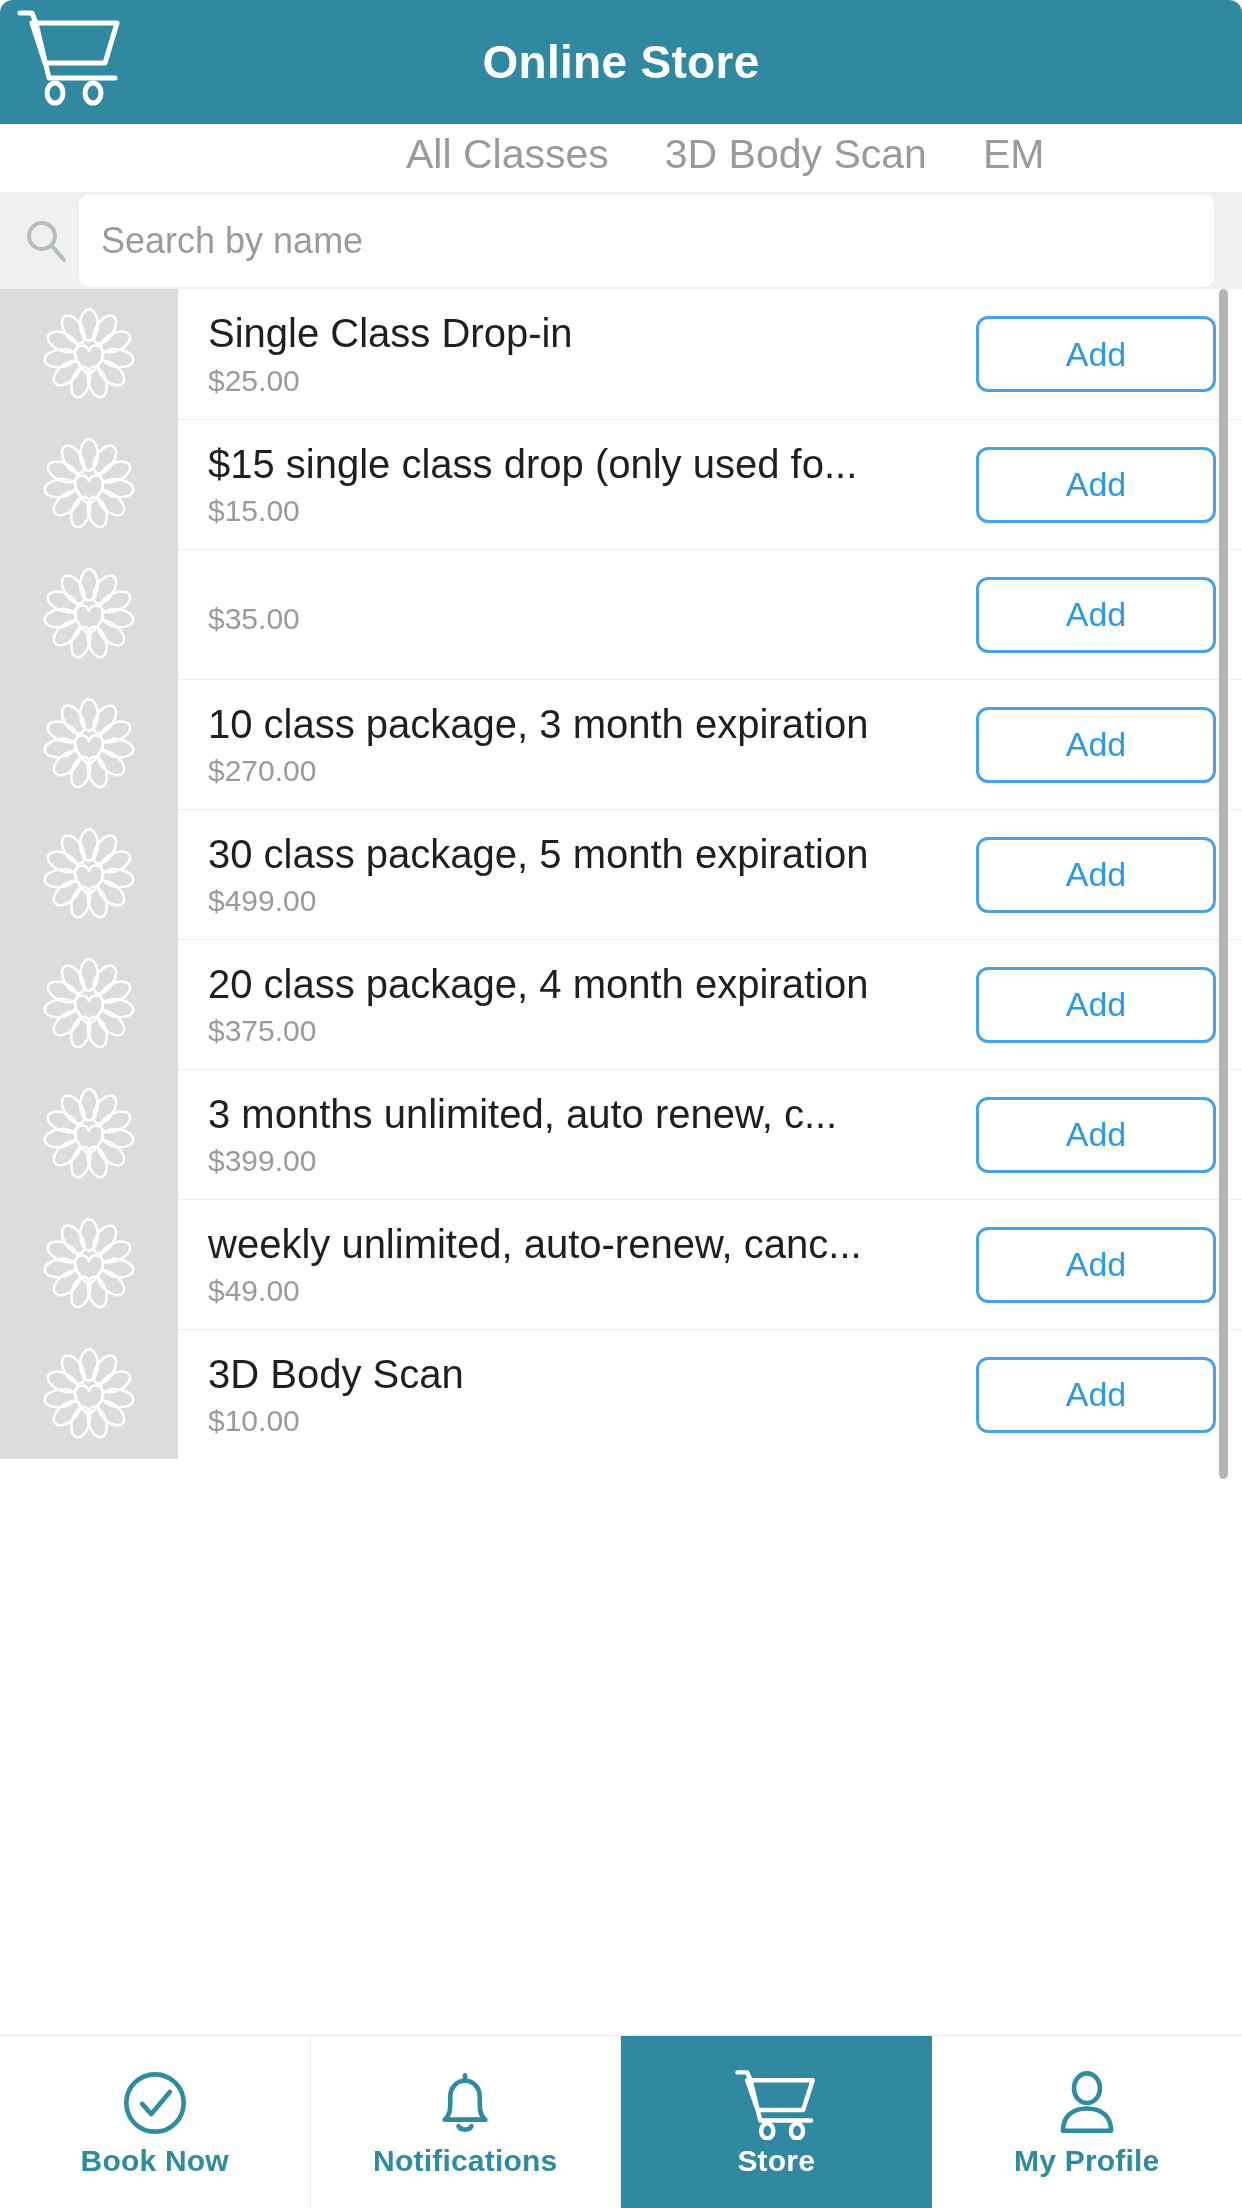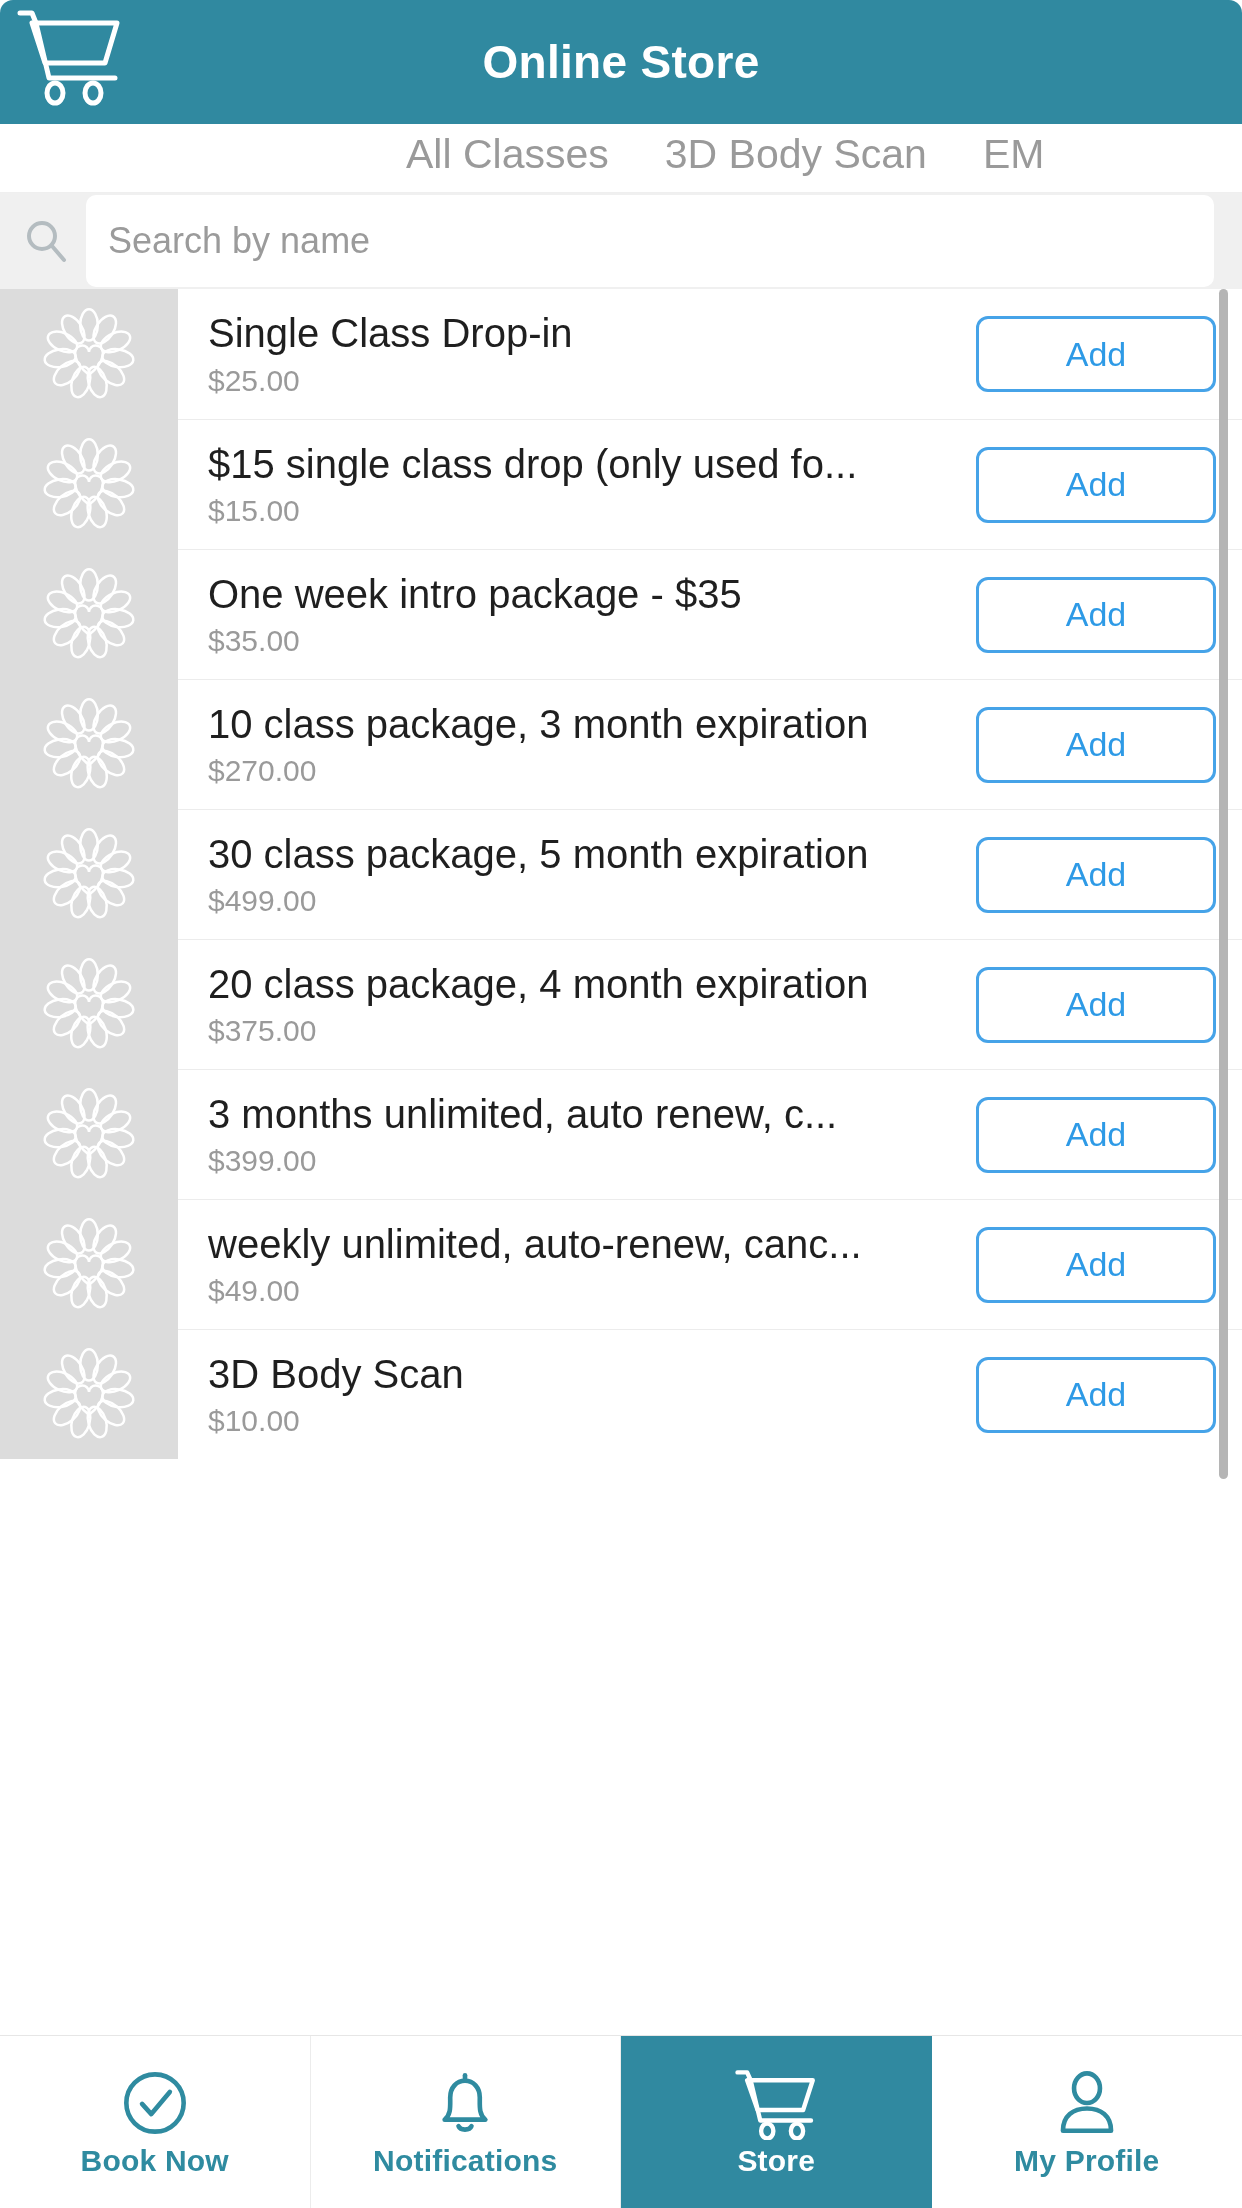--- a/index.html
+++ b/index.html
@@ -93,21 +93,21 @@
   }
   .search-field {
     flex: 1 1 auto;
     height: 92px;
     background: #ffffff;
     border-radius: 10px;
     display: flex;
     align-items: center;
     padding: 0 22px;
     box-sizing: border-box;
-    margin-left: 12px;
+    margin-left: 5px;
     margin-right: 6px;
   }
   .search-placeholder {
     font-size: 36px;
     color: #9b9b9b;
   }
 
   
   .list {
     flex: 1 1 auto;
@@ -340,21 +340,20 @@
               <ellipse cx="50" cy="22" rx="8.5" ry="15" transform="rotate(163.63636363636363 50 50)"></ellipse>
               <ellipse cx="50" cy="22" rx="8.5" ry="15" transform="rotate(196.36363636363637 50 50)"></ellipse>
               <ellipse cx="50" cy="22" rx="8.5" ry="15" transform="rotate(229.0909090909091 50 50)"></ellipse>
               <ellipse cx="50" cy="22" rx="8.5" ry="15" transform="rotate(261.8181818181818 50 50)"></ellipse>
               <ellipse cx="50" cy="22" rx="8.5" ry="15" transform="rotate(294.54545454545456 50 50)"></ellipse>
               <ellipse cx="50" cy="22" rx="8.5" ry="15" transform="rotate(327.27272727272725 50 50)"></ellipse>
               <path d="M50 70 C34 58 34 44 42 42 C47 41 50 45 50 48 C50 45 53 41 58 42 C66 44 66 58 50 70 Z"></path>
             </svg>
           </div>
           <div class="row-main">
-            <div class="item-name">One week intro package - $35</div>
             <div class="item-price">$35.00</div>
           </div>
           <div class="row-action">
             <button class="add-btn">Add</button>
           </div>
         </div>
         <div class="row">
           <div class="thumb">
             <svg width="104" height="104" viewBox="0 0 100 100" fill="none" stroke="#ffffff" stroke-width="2.4">
               <ellipse cx="50" cy="22" rx="8.5" ry="15" transform="rotate(0 50 50)"></ellipse>

